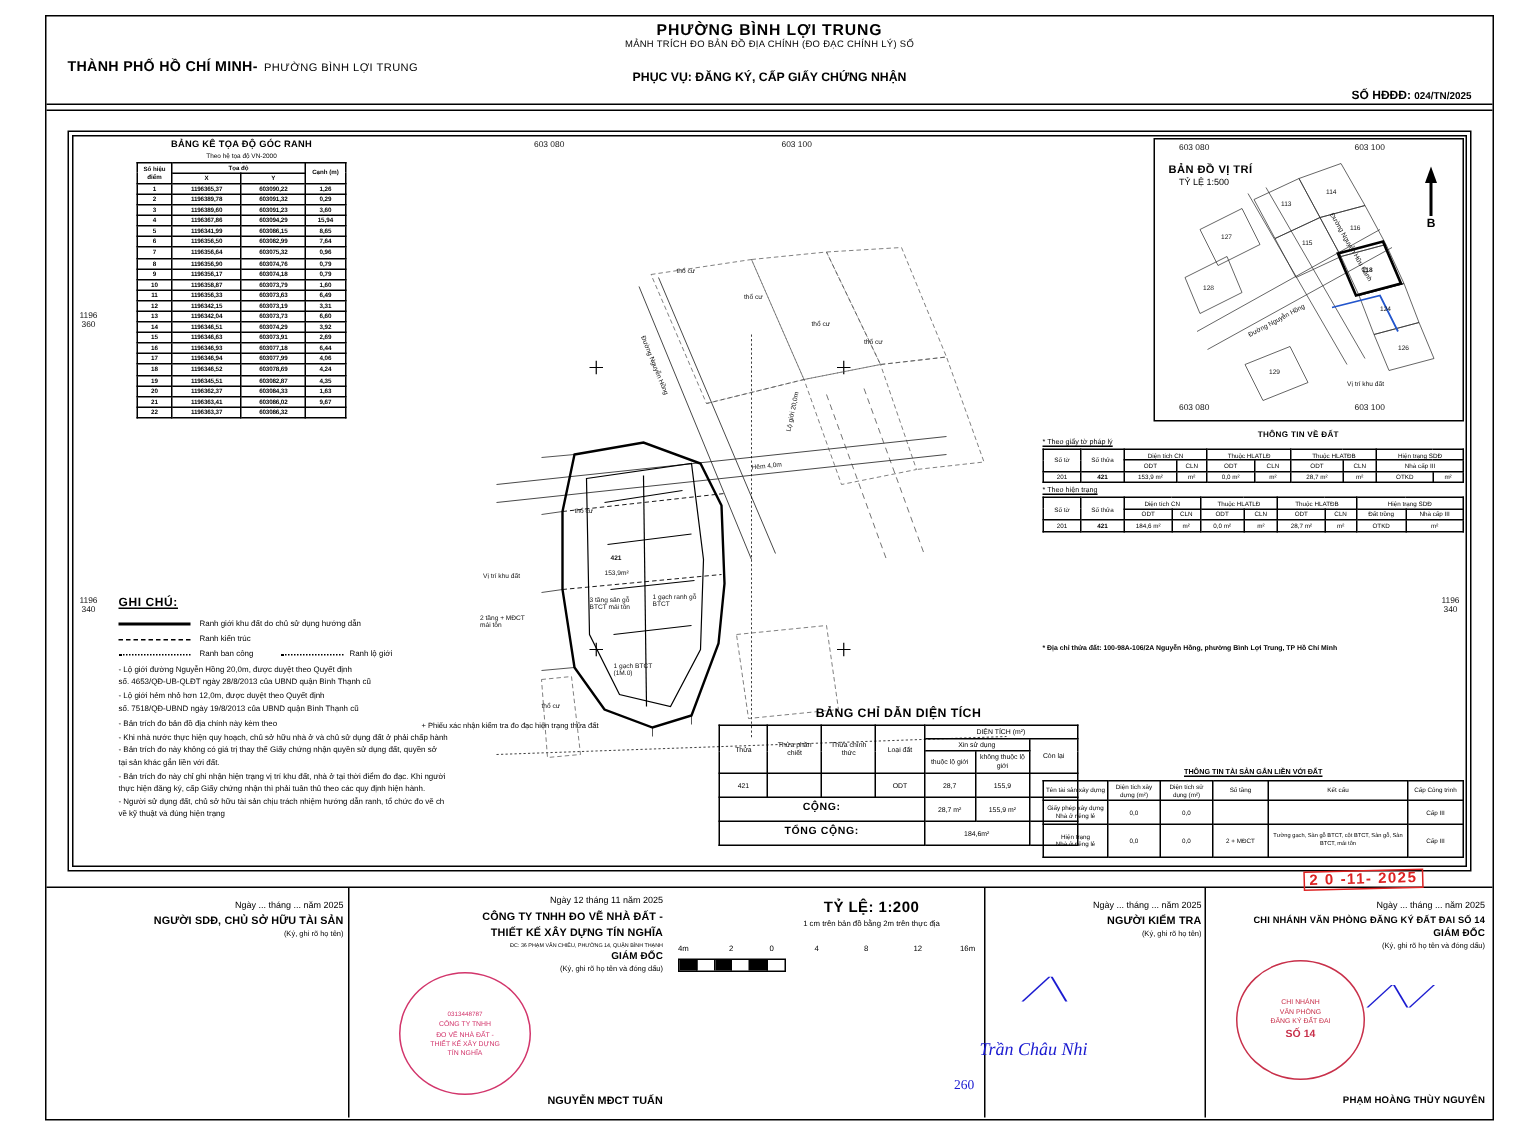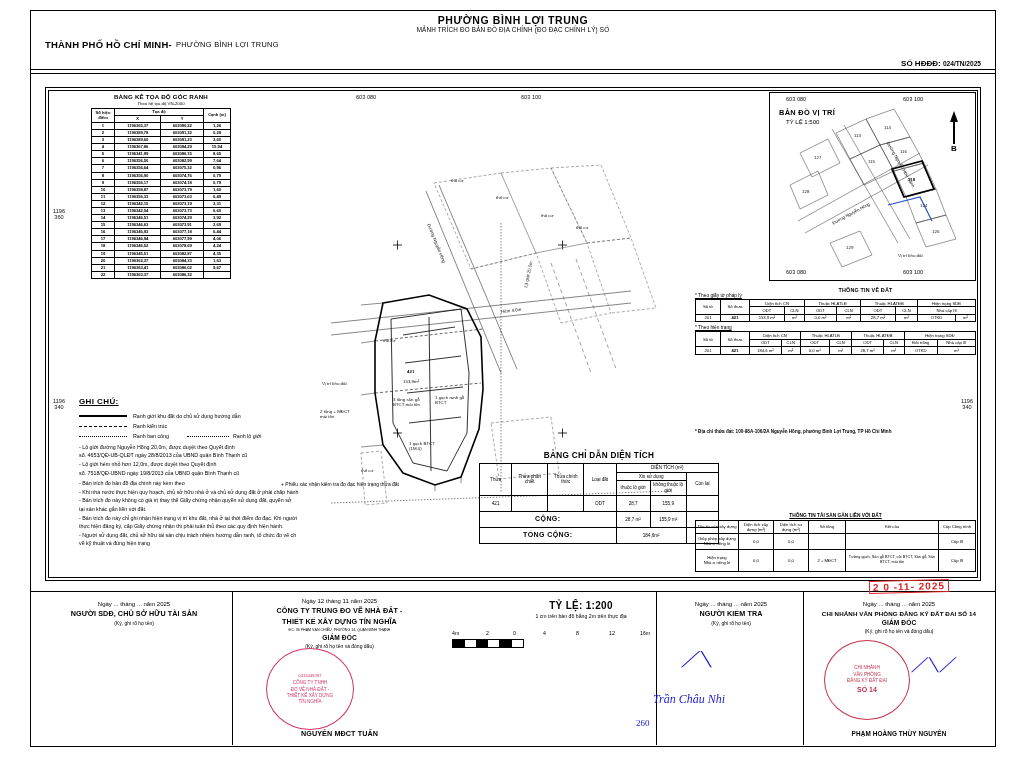--- a/index.html
+++ b/index.html
@@ -59,39 +59,39 @@
   .rt .lbl{font-size:4.8px;text-decoration:underline;margin-bottom:1px;}
   .rt .tt{text-align:center;font-size:5.4px;font-weight:bold;letter-spacing:.2px;}
   table.g{border-collapse:collapse;width:100%;font-size:4.2px;}
   table.g td,table.g th{border:.6px solid #000;text-align:center;padding:.5px 1px;line-height:1.3;}
   table.g th{font-weight:normal;}
   .bold{font-weight:bold;}
 
   .addr{position:absolute;right:19px;top:416px;width:281px;font-size:4.6px;font-weight:bold;}
 
   
-  .at{position:absolute;left:448px;top:378px;width:240px;}
+  .at{position:absolute;left:448px;top:398px;width:240px;}
   .attitle{text-align:center;font-size:8.2px;font-weight:bold;letter-spacing:.3px;margin-bottom:3px;}
   table.a{border-collapse:collapse;width:240px;font-size:4.6px;}
   table.a td,table.a th{border:.7px solid #000;text-align:center;padding:1px;line-height:1.25;}
   table.a th{font-weight:normal;}
   .cong{font-size:7px;font-weight:bold;letter-spacing:.4px;}
 
   
   .ast{position:absolute;right:19px;top:440px;width:281px;}
   .asttitle{text-align:center;font-size:4.8px;font-weight:bold;text-decoration:underline;margin-bottom:2px;}
 
   
   .draw{position:absolute;left:0;top:0;width:100%;height:100%;pointer-events:none;}
   .mtxt{position:absolute;font-size:4.4px;color:#111;white-space:nowrap;}
   .mtxtb{position:absolute;font-size:4.4px;color:#111;font-weight:bold;white-space:nowrap;}
 
   
   .foot{position:absolute;left:0;top:580px;width:100%;height:153px;border-top:1.5px solid #000;}
-  .fcell{position:absolute;text-align:center;font-size:6.4px;line-height:1.5;}
+  .fcell{position:absolute;text-align:right;font-size:6.4px;line-height:1.5;}
   .fc-t{font-size:6px;}
   .fc-n{font-size:7.2px;font-weight:bold;letter-spacing:.1px;}
   .fc-s{font-size:5px;}
   .fc-a{font-size:3.6px;}
   .vsep{position:absolute;top:0;height:153px;border-left:1px solid #000;}
   .scale{position:absolute;left:430px;top:8px;width:240px;text-align:center;}
   .scale .s1{font-size:10px;font-weight:bold;letter-spacing:.3px;}
   .scale .s2{font-size:5.2px;margin-top:2px;}
   .sbar{position:absolute;left:421px;top:38px;width:215px;}
   .sbnums{position:relative;height:9px;font-size:5.2px;}
@@ -111,20 +111,21 @@
 <body>
 
 <div class="page">
  <div class="sheet">
 
   <div class="hdr">
     <div class="city">THÀNH PHỐ HỒ CHÍ MINH-</div>
     <div class="ward-sm">PHƯỜNG BÌNH LỢI TRUNG</div>
     <div class="t1">PHƯỜNG BÌNH LỢI TRUNG</div>
     <div class="t2">MẢNH TRÍCH ĐO BẢN ĐỒ ĐỊA CHÍNH (ĐO ĐẠC CHÍNH LÝ) SỐ</div>
+    <div class="t4">PHỤC VỤ: ĐĂNG KÝ, CẤP GIẤY CHỨNG NHẬN</div>
     <div class="hline2"></div>
     <div class="hdddrow">
       <span>SỐ HĐĐĐ:</span>
       <span class="v">024/TN/2025</span>
     </div>
   </div>
 
   <div class="body">
     <div class="frame"></div>
     <div class="frame2"></div>
@@ -626,21 +627,21 @@
     <div class="vsep" style="left:772px;"></div>
 
     <div class="fcell" style="left:8px;top:8px;width:190px;">
       <div class="fc-t">Ngày ... tháng ... năm 2025</div>
       <div class="fc-n">NGƯỜI SDĐ, CHỦ SỞ HỮU TÀI SẢN</div>
       <div class="fc-s">(Ký, ghi rõ họ tên)</div>
     </div>
 
     <div class="fcell" style="left:206px;top:5px;width:205px;">
       <div class="fc-t">Ngày 12 tháng 11 năm 2025</div>
-      <div class="fc-n">CÔNG TY TRUNG ĐO VẼ NHÀ ĐẤT -</div>
+      <div class="fc-n">CÔNG TY TNHH ĐO VẼ NHÀ ĐẤT -</div>
       <div class="fc-n">THIẾT KẾ XÂY DỰNG TÍN NGHĨA</div>
       <div class="fc-a">ĐC: 36 PHẠM VĂN CHIÊU, PHƯỜNG 14, QUẬN BÌNH THẠNH</div>
       <div class="fc-n" style="font-size:6.6px">GIÁM ĐỐC</div>
       <div class="fc-s">(Ký, ghi rõ họ tên và đóng dấu)</div>
     </div>
     <div class="stamp" style="left:235px;top:56px;width:86px;height:80px;flex-direction:column;font-size:4.6px;line-height:1.35;">
       <div style="font-size:4.2px;margin-bottom:2px;">0313448787</div>
       <div>CÔNG TY TNHH</div>
       <div>ĐO VẼ NHÀ ĐẤT -</div>
       <div>THIẾT KẾ XÂY DỰNG</div>

